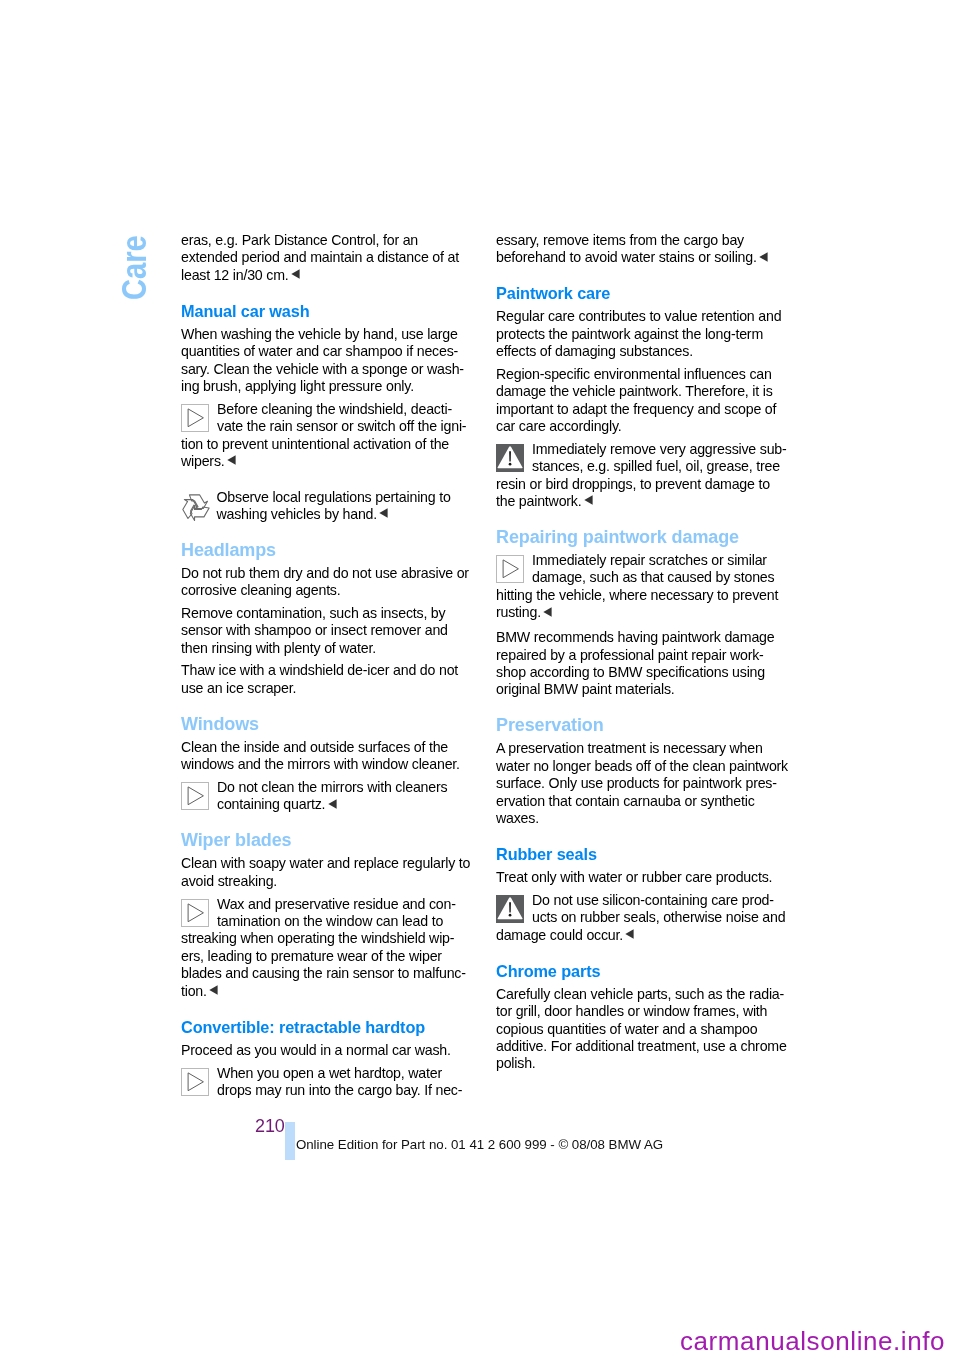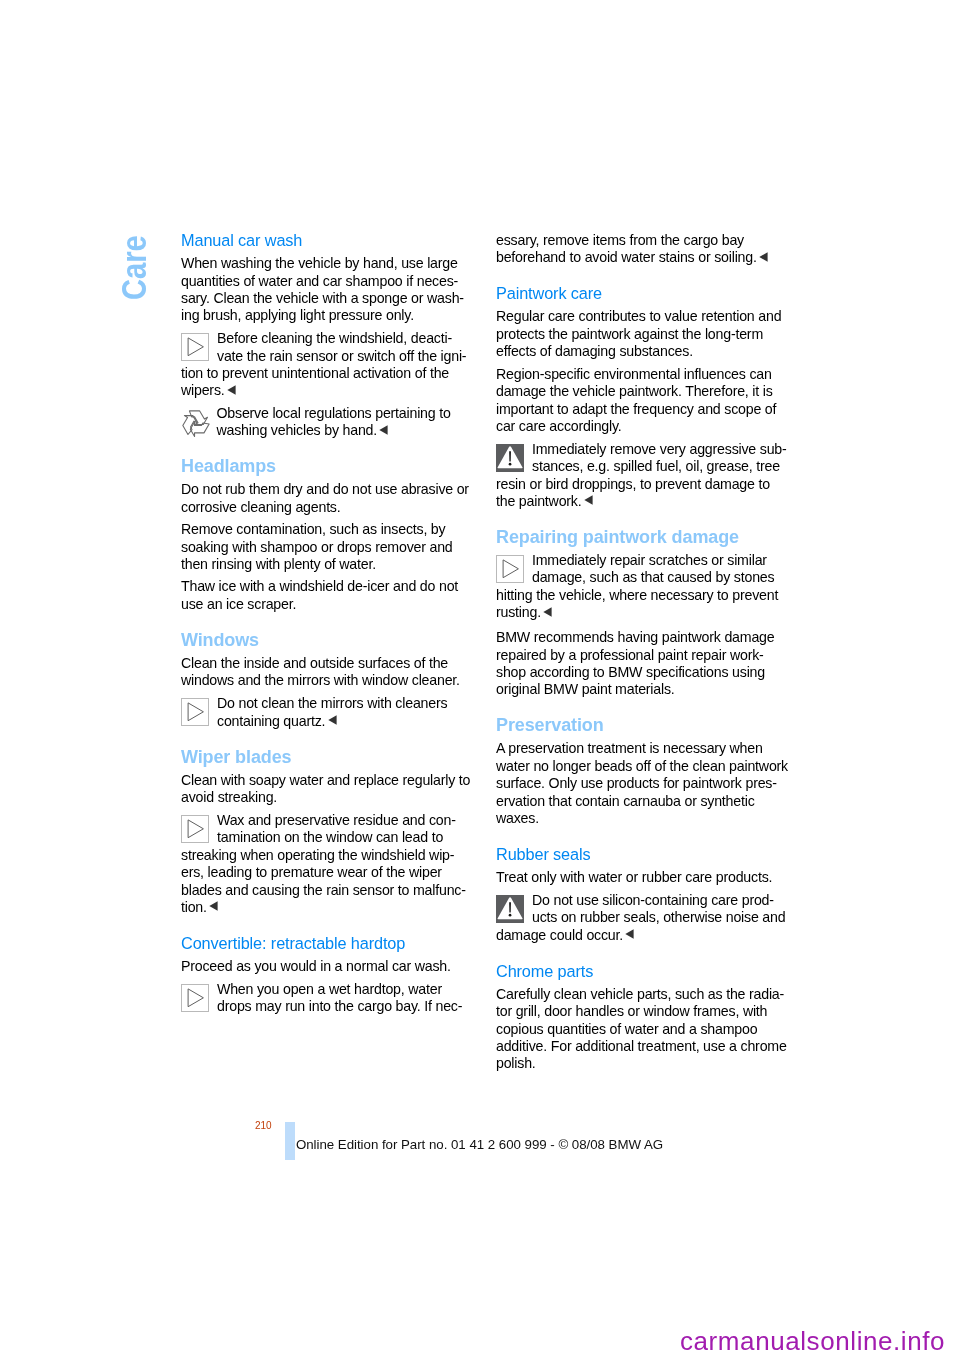--- a/index.html
+++ b/index.html
@@ -13,55 +13,62 @@
        font-size:34.5px;font-weight:bold;line-height:34.5px;letter-spacing:0px;
        transform-origin:0 0;transform:rotate(-90deg) scale(0.845,1);white-space:nowrap;}
 
   .col{position:absolute;width:292px;top:232px;font-size:14.2px;line-height:17.4px;letter-spacing:-0.205px;
        color:#000;text-align:left;}
   .colL{left:181px;}
   .colR{left:496px;}
 
   .col p{margin:0 0 5.1px 0;padding:0;}
   .col h2{margin:18.5px 0 5.7px 0;padding:0;font-size:16.3px;line-height:17.4px;
-          color:#0087f2;font-weight:normal;letter-spacing:-0.12px;}
+          color:#0087f2;font-weight:bold;letter-spacing:-0.12px;}
   .col h3{margin:18.5px 0 5.7px 0;padding:0;font-size:18px;line-height:17.4px;
           color:#8cc8fa;font-weight:bold;letter-spacing:-0.12px;}
   .col > *:first-child{margin-top:0;}
 
   .ln{display:block;white-space:nowrap;}
   .note{overflow:hidden;margin:5.5px 0 0px 0;}
   .note + p{margin-top:7.5px;}
-  .note + .note{margin-top:5.0px;}
+  .note + .note{margin-top:18px;}
   .note + h2, .note + h3{margin-top:18.5px;}
   .icon{float:left;display:block;margin:3.2px 8px 0 0;}
   .icon svg{display:block;}
   .ico-note svg{width:28px;height:28px;}
   .ico-warn svg{width:28px;height:28px;}
   .ico-recycle{margin-top:3.0px;margin-right:6.5px;}
   .ico-recycle svg{width:29px;height:29px;}
 
   .endmark{display:inline-block;margin-left:2.2px;width:9px;height:10px;vertical-align:0.7px;}
   .endmark svg{display:block;}
 
   
   .footer{position:absolute;left:255px;top:1118px;width:600px;height:46px;}
-  .pageno{position:absolute;left:0;top:0px;font-size:10px;line-height:16.2px;color:#c2410c;letter-spacing:-0.1px;}
+  .pageno{position:absolute;left:0;top:0px;font-size:18px;line-height:16.2px;color:#701a75;letter-spacing:-0.1px;}
   .fbar{position:absolute;left:30px;top:3.9px;width:10px;height:37.8px;background:#bddcfb;}
   .ftext{position:absolute;left:40.9px;top:19.5px;font-size:13.3px;line-height:13.3px;color:#111;white-space:nowrap;letter-spacing:-0.03px;text-align:right;}
 
   .watermark{position:absolute;left:680px;top:1328px;font-size:26px;line-height:26px;color:#a21caf;
              letter-spacing:0.58px;white-space:nowrap;}
 </style>
 </head>
 <body>
 
 <div class="page">
   <div class="chapter-tab">Care</div>
   <div class="col colL">
+    <p>
+        <span class="ln"><span>eras, e.g. Park Distance Control, for an</span></span>
+        <span class="ln"><span>extended period and maintain a distance of at</span></span>
+        <span class="ln"><span>least 12 in/30 cm.</span><span class="endmark"><svg viewBox="0 0 9 10" width="9" height="10" aria-hidden="true">
+              <path d="M8.6 0.2 L8.6 9.8 L0.3 5.0 Z" fill="#333333"></path>
+            </svg></span></span>
+      </p>
     <h2>Manual car wash</h2>
     <p>
         <span class="ln"><span>When washing the vehicle by hand, use large</span></span>
         <span class="ln"><span>quantities of water and car shampoo if neces-</span></span>
         <span class="ln"><span>sary. Clean the vehicle with a sponge or wash-</span></span>
         <span class="ln"><span>ing brush, applying light pressure only.</span></span>
       </p>
     <div class="note">
         <span class="icon ico-note">
           <svg viewBox="0 0 28 28" width="28" height="28">
@@ -89,21 +96,21 @@
               <path d="M8.6 0.2 L8.6 9.8 L0.3 5.0 Z" fill="#333333"></path>
             </svg></span></span>
       </div>
     <h3>Headlamps</h3>
     <p>
         <span class="ln"><span>Do not rub them dry and do not use abrasive or</span></span>
         <span class="ln"><span>corrosive cleaning agents.</span></span>
       </p>
     <p>
         <span class="ln"><span>Remove contamination, such as insects, by</span></span>
-        <span class="ln"><span>soaking with shampoo or drops remover and</span></span>
+        <span class="ln"><span>sensor with shampoo or insect remover and</span></span>
         <span class="ln"><span>then rinsing with plenty of water.</span></span>
       </p>
     <p>
         <span class="ln"><span>Thaw ice with a windshield de-icer and do not</span></span>
         <span class="ln"><span>use an ice scraper.</span></span>
       </p>
     <h3>Windows</h3>
     <p>
         <span class="ln"><span>Clean the inside and outside surfaces of the</span></span>
         <span class="ln"><span>windows and the mirrors with window cleaner.</span></span>

